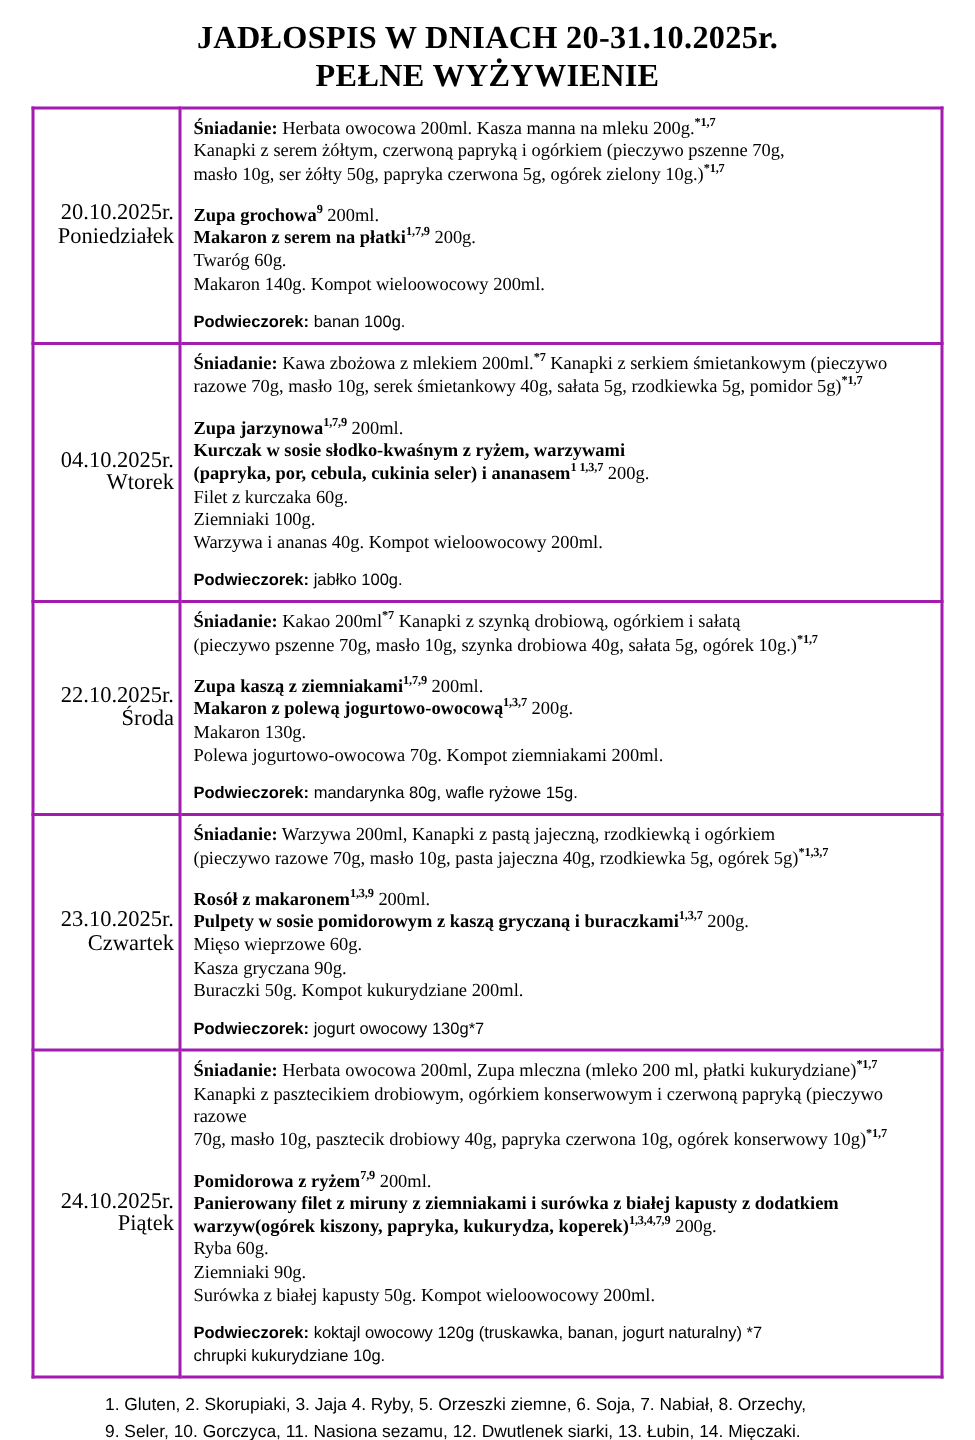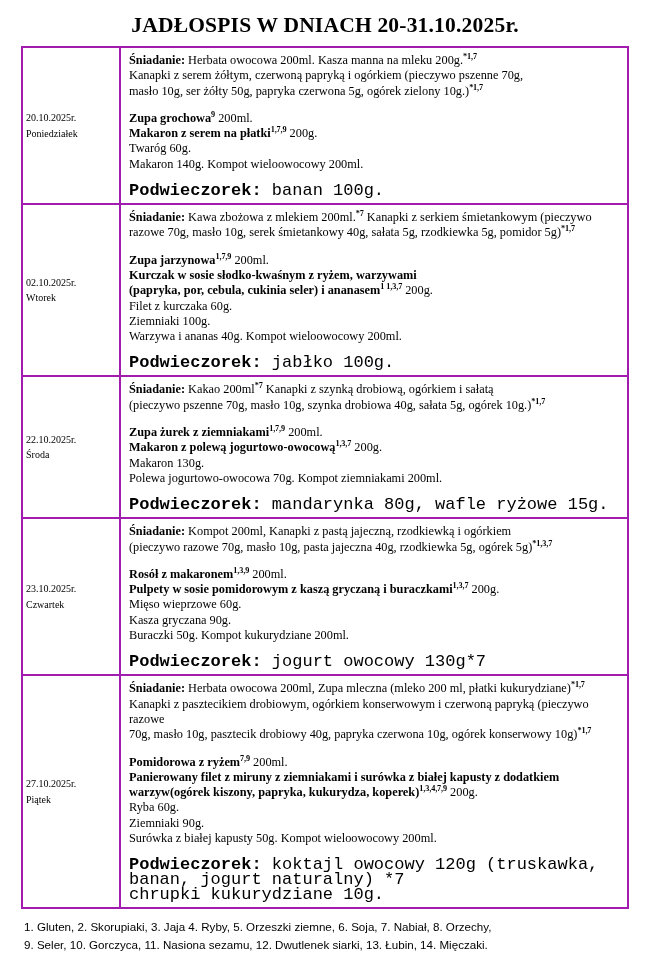--- a/index.html
+++ b/index.html
@@ -46,22 +46,22 @@
     table-layout: fixed;
     border: 1px solid #000;
   }
   .menu-table td {
     border: 2px solid #a21caf;
     vertical-align: middle;
     padding: 0;
   }
   td.date-cell {
     width: 90px;
-    text-align: left;
-    font-size: 10px;
+    text-align: right;
+    font-size: 15px;
     line-height: 15.5px;
     padding: 2px 3px;
   }
   td.body-cell {
     vertical-align: top;
     padding: 5px 6px 5px 8px;
   }
 
   .date-line {
     display: block;
@@ -90,49 +90,50 @@
     height: 12px;
     line-height: 12px;
   }
   .gap-sm {
     display: block;
     height: 11px;
     line-height: 11px;
   }
   .snack-line {
     display: block;
-    font-family: Liberation Mono, monospace;
-    font-size: 17px;
+    font-family: Liberation Sans, sans-serif;
+    font-size: 11px;
     line-height: 15px;
   }
   .snack-line .lbl { font-weight: bold; }
 
   
   .allergens {
     margin: 9px 0 0 24px;
     font-family: "Liberation Sans", "DejaVu Sans", sans-serif;
     font-size: 11.6px;
     line-height: 17.5px;
     color: #000;
   }
   .allergens .heading {
     display: block;
     font-weight: bold;
     font-size: 11.6px;
     letter-spacing: 0.2px;
   }
-  .allergens .alrow { display: block; white-space: nowrap; }
+  .allergens .alrow { display: block; white-space: nowrap; margin-left: 46px; }
 </style>
 </head>
 <body>
 
 <div class="page">
 
   <div class="title-block">
     <div class="title-line">JADŁOSPIS W DNIACH 20-31.10.2025r.</div>
+    <div class="title-line">PEŁNE WYŻYWIENIE</div>
   </div>
 
   <table class="menu-table">
     <tbody id="menu-body">
         <tr>
           <td class="date-cell">
             <span class="date-line">20.10.2025r.</span>
             <span class="date-line">Poniedziałek</span>
           </td>
           <td class="body-cell">
@@ -145,21 +146,21 @@
               <span class="ln"><b class="b">Makaron z serem na płatki</b><sup class="alg">1,7,9</sup><span> 200g.</span></span>
               <span class="ln"><span>Twaróg 60g.</span></span>
               <span class="ln"><span>Makaron 140g.    Kompot wieloowocowy 200ml.</span></span>
               <span class="gap-sm"></span>
               <span class="snack-line"><span class="lbl">Podwieczorek:</span><span> banan 100g.</span></span>
             </div>
           </td>
         </tr>
         <tr>
           <td class="date-cell">
-            <span class="date-line">02.10.2025r.</span>
+            <span class="date-line">04.10.2025r.</span>
             <span class="date-line">Wtorek</span>
           </td>
           <td class="body-cell">
             <div class="meal-block">
               <span class="ln"><b class="b">Śniadanie:</b><span> Kawa zbożowa z mlekiem 200ml.</span><sup class="alg">*7</sup><span>  Kanapki z serkiem śmietankowym (pieczywo</span></span>
               <span class="ln"><span>razowe 70g, masło 10g, serek śmietankowy 40g, sałata 5g, rzodkiewka 5g, pomidor 5g)</span><sup class="alg">*1,7</sup></span>
               <span class="gap"></span>
               <span class="ln"><b class="b">Zupa jarzynowa</b><sup class="alg">1,7,9</sup><span> 200ml.</span></span>
               <span class="ln"><b class="b">Kurczak w sosie słodko-kwaśnym z ryżem, warzywami</b></span>
               <span class="ln"><b class="b">(papryka, por, cebula, cukinia seler) i ananasem</b><sup class="alg">1 1,3,7</sup><span> 200g.</span></span>
@@ -174,52 +175,52 @@
         <tr>
           <td class="date-cell">
             <span class="date-line">22.10.2025r.</span>
             <span class="date-line">Środa</span>
           </td>
           <td class="body-cell">
             <div class="meal-block">
               <span class="ln"><b class="b">Śniadanie:</b><span> Kakao 200ml</span><sup class="alg">*7</sup><span> Kanapki z szynką drobiową, ogórkiem i sałatą</span></span>
               <span class="ln"><span>(pieczywo pszenne 70g, masło 10g, szynka drobiowa 40g, sałata 5g, ogórek 10g.)</span><sup class="alg">*1,7</sup></span>
               <span class="gap"></span>
-              <span class="ln"><b class="b">Zupa żurek z ziemniakami</b><sup class="alg">1,7,9</sup><span> 200ml.</span></span>
+              <span class="ln"><b class="b">Zupa kaszą z ziemniakami</b><sup class="alg">1,7,9</sup><span> 200ml.</span></span>
               <span class="ln"><b class="b">Makaron z  polewą jogurtowo-owocową</b><sup class="alg">1,3,7</sup><span> 200g.</span></span>
               <span class="ln"><span>Makaron 130g.</span></span>
               <span class="ln"><span>Polewa jogurtowo-owocowa 70g.   Kompot ziemniakami 200ml.</span></span>
               <span class="gap-sm"></span>
               <span class="snack-line"><span class="lbl">Podwieczorek:</span><span> mandarynka 80g, wafle ryżowe 15g.</span></span>
             </div>
           </td>
         </tr>
         <tr>
           <td class="date-cell">
             <span class="date-line">23.10.2025r.</span>
             <span class="date-line">Czwartek</span>
           </td>
           <td class="body-cell">
             <div class="meal-block">
-              <span class="ln"><b class="b">Śniadanie:</b><span> Kompot 200ml, Kanapki z pastą jajeczną, rzodkiewką i ogórkiem</span></span>
+              <span class="ln"><b class="b">Śniadanie:</b><span> Warzywa 200ml, Kanapki z pastą jajeczną, rzodkiewką i ogórkiem</span></span>
               <span class="ln"><span>(pieczywo razowe 70g, masło 10g, pasta jajeczna 40g, rzodkiewka 5g, ogórek 5g)</span><sup class="alg">*1,3,7</sup></span>
               <span class="gap"></span>
               <span class="ln"><b class="b">Rosół z makaronem</b><sup class="alg">1,3,9</sup><span> 200ml.</span></span>
               <span class="ln"><b class="b">Pulpety w sosie pomidorowym z kaszą gryczaną i buraczkami</b><sup class="alg">1,3,7</sup><span> 200g.</span></span>
               <span class="ln"><span>Mięso wieprzowe 60g.</span></span>
               <span class="ln"><span>Kasza gryczana 90g.</span></span>
               <span class="ln"><span>Buraczki 50g.    Kompot kukurydziane 200ml.</span></span>
               <span class="gap-sm"></span>
               <span class="snack-line"><span class="lbl">Podwieczorek:</span><span> jogurt owocowy 130g*7</span></span>
             </div>
           </td>
         </tr>
         <tr>
           <td class="date-cell">
-            <span class="date-line">27.10.2025r.</span>
+            <span class="date-line">24.10.2025r.</span>
             <span class="date-line">Piątek</span>
           </td>
           <td class="body-cell">
             <div class="meal-block">
               <span class="ln"><b class="b">Śniadanie:</b><span> Herbata owocowa 200ml, Zupa mleczna (mleko 200 ml, płatki kukurydziane)</span><sup class="alg">*1,7</sup></span>
               <span class="ln"><span>Kanapki z pasztecikiem drobiowym, ogórkiem konserwowym i czerwoną papryką (pieczywo razowe</span></span>
               <span class="ln"><span>70g, masło 10g, pasztecik drobiowy 40g, papryka czerwona 10g, ogórek konserwowy 10g)</span><sup class="alg">*1,7</sup></span>
               <span class="gap"></span>
               <span class="ln"><b class="b">Pomidorowa z ryżem</b><sup class="alg">7,9</sup><span> 200ml.</span></span>
               <span class="ln"><b class="b">Panierowany filet z miruny z ziemniakami i surówka z białej kapusty z dodatkiem</b></span>

